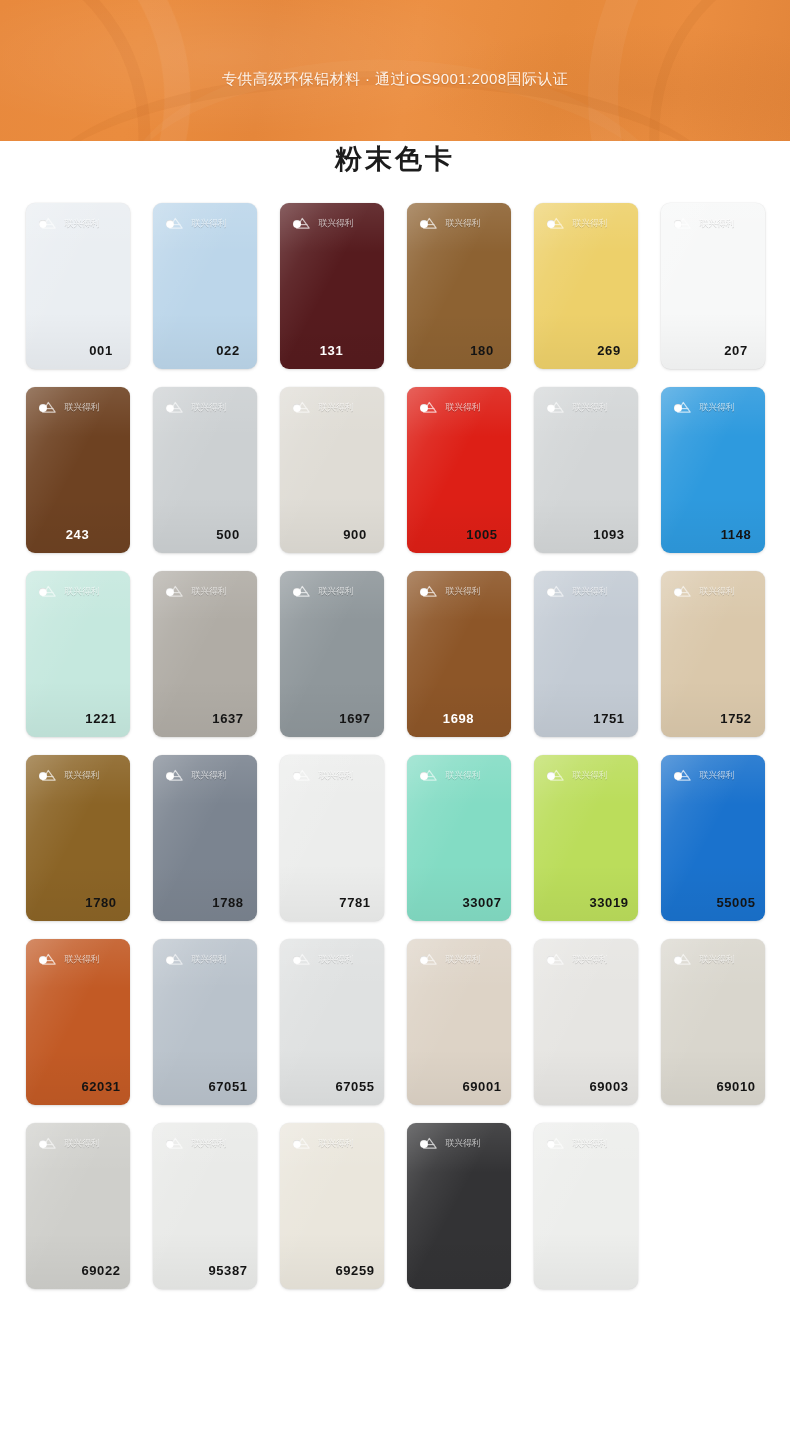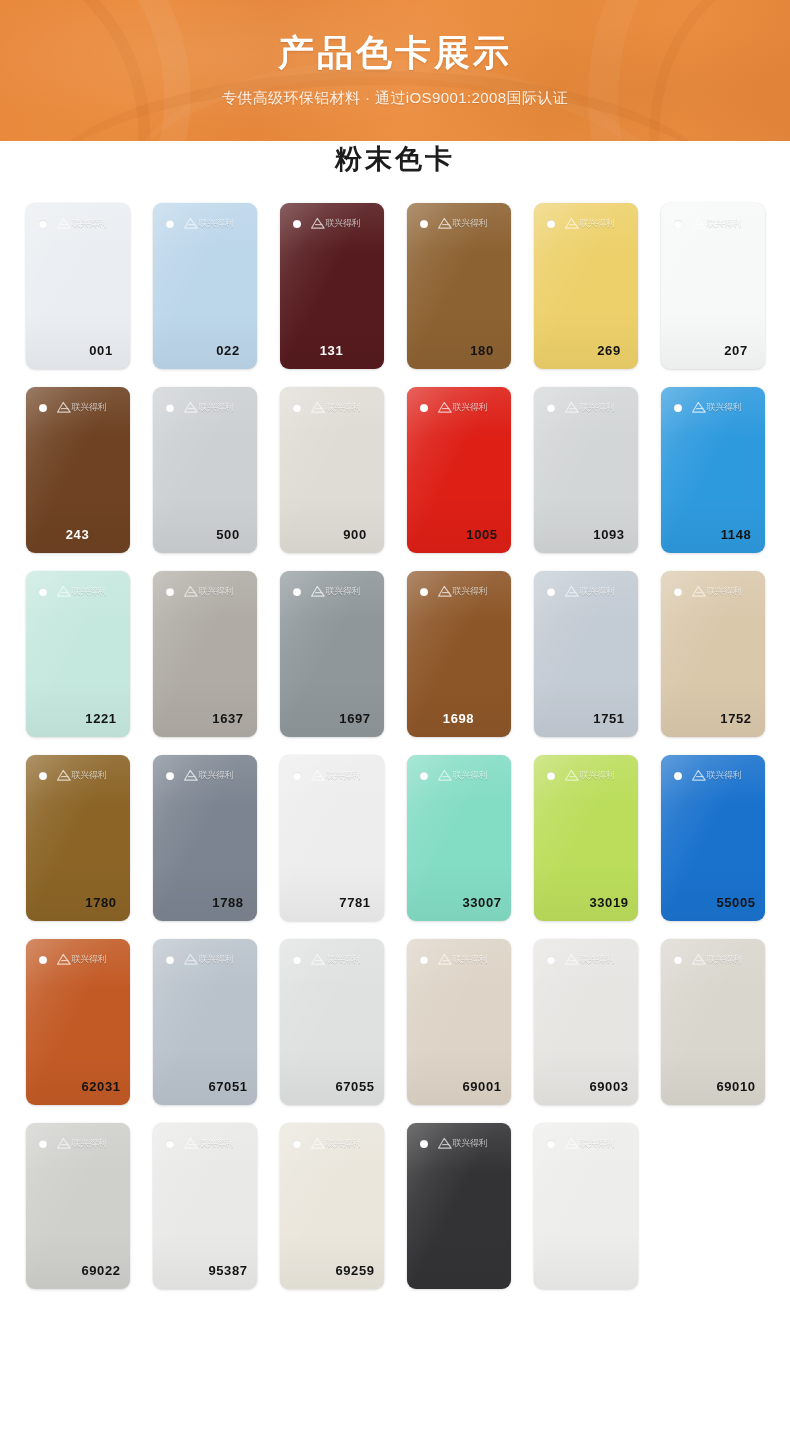--- a/index.html
+++ b/index.html
@@ -154,24 +154,24 @@
     position:absolute;
     left:13px; top:17px;
     width:8px; height:8px;
     border-radius:50%;
     background:#ffffff;
     box-shadow:inset 0 0.5px 1px rgba(0,0,0,0.18);
   }
   
   .swatch .logo {
     position:absolute;
-    left:30px; top:14px;
+    left:15px; top:14px;
     display:flex;
     align-items:center;
-    gap:0;
+    gap:8px;
     opacity:0.40;
     pointer-events:none;
   }
   .swatch .logo .mark {
     width:16px; height:13px;
     display:block;
   }
   .swatch .logo .mark svg { display:block; }
   .swatch .logo .wordmark {
     font-size:9px;
@@ -205,21 +205,20 @@
 <div class="banner">
   <div class="swirl sw1"></div>
   <div class="swirl sw2"></div>
   <div class="swirl sw3"></div>
   <div class="swirl sw4"></div>
   <div class="swirl sw5"></div>
   <div class="swirl sw6"></div>
   <div class="sheen"></div>
 
   <div class="banner-inner">
-    <div class="banner-title">产品色卡展示</div>
     <div class="banner-sub">专供高级环保铝材料 · 通过iOS9001:2008国际认证</div>
   </div>
 </div>
 
 <div class="section-title">粉末色卡</div>
 
 <div class="grid" id="swatch-grid">
     <div class="grid-row">
       <div class="swatch on-light" style="background: rgb(234, 238, 242);">
         <div class="gloss"></div>

